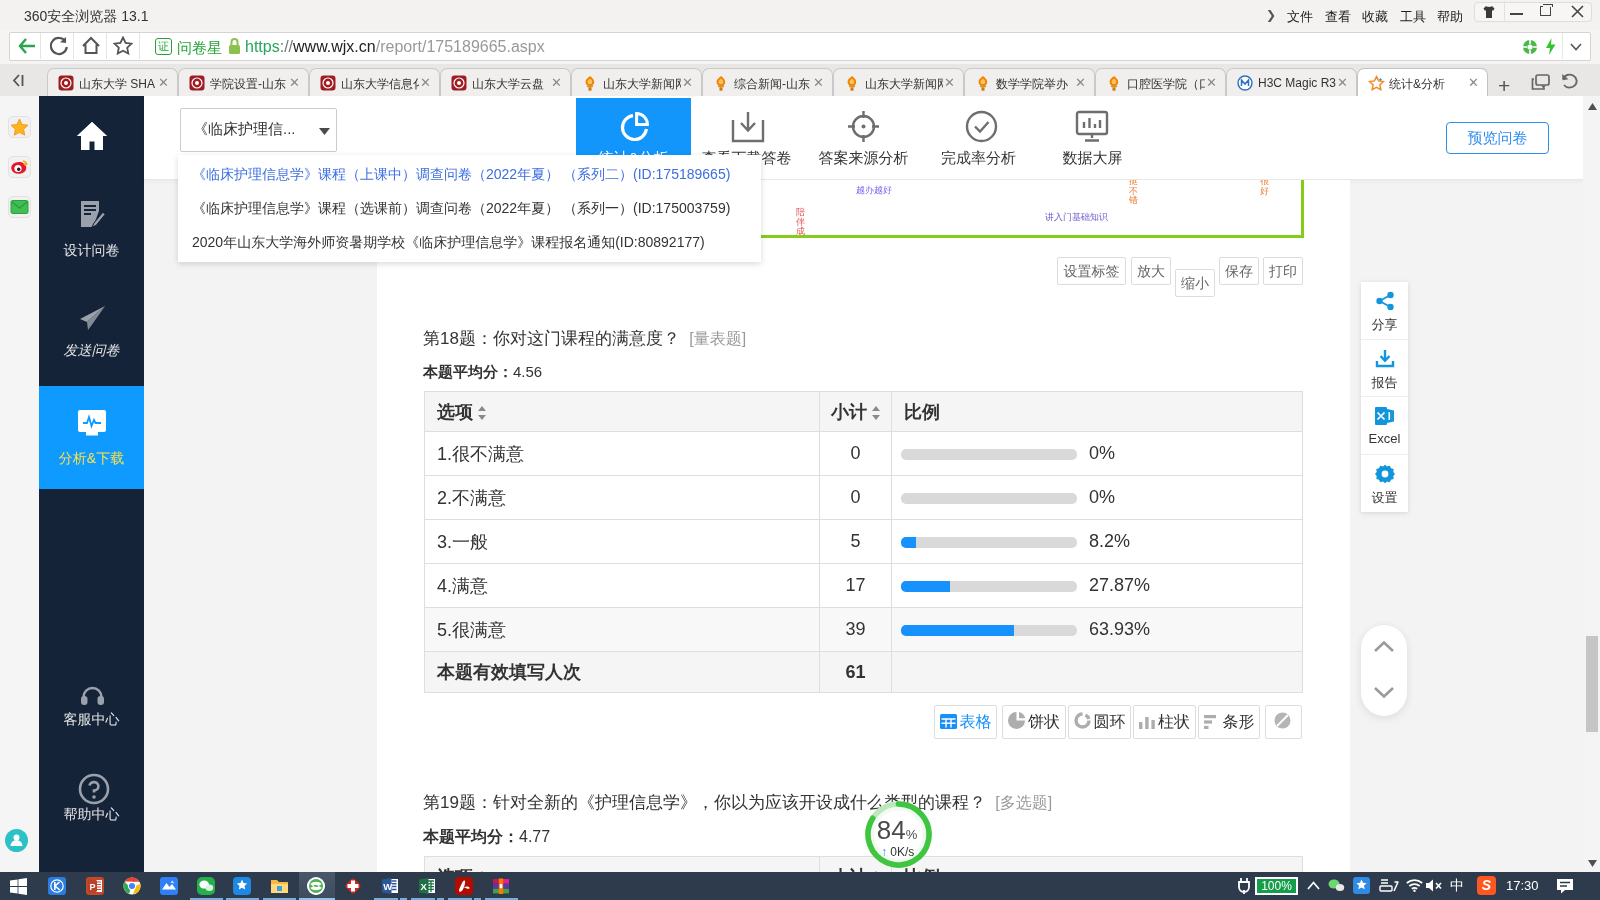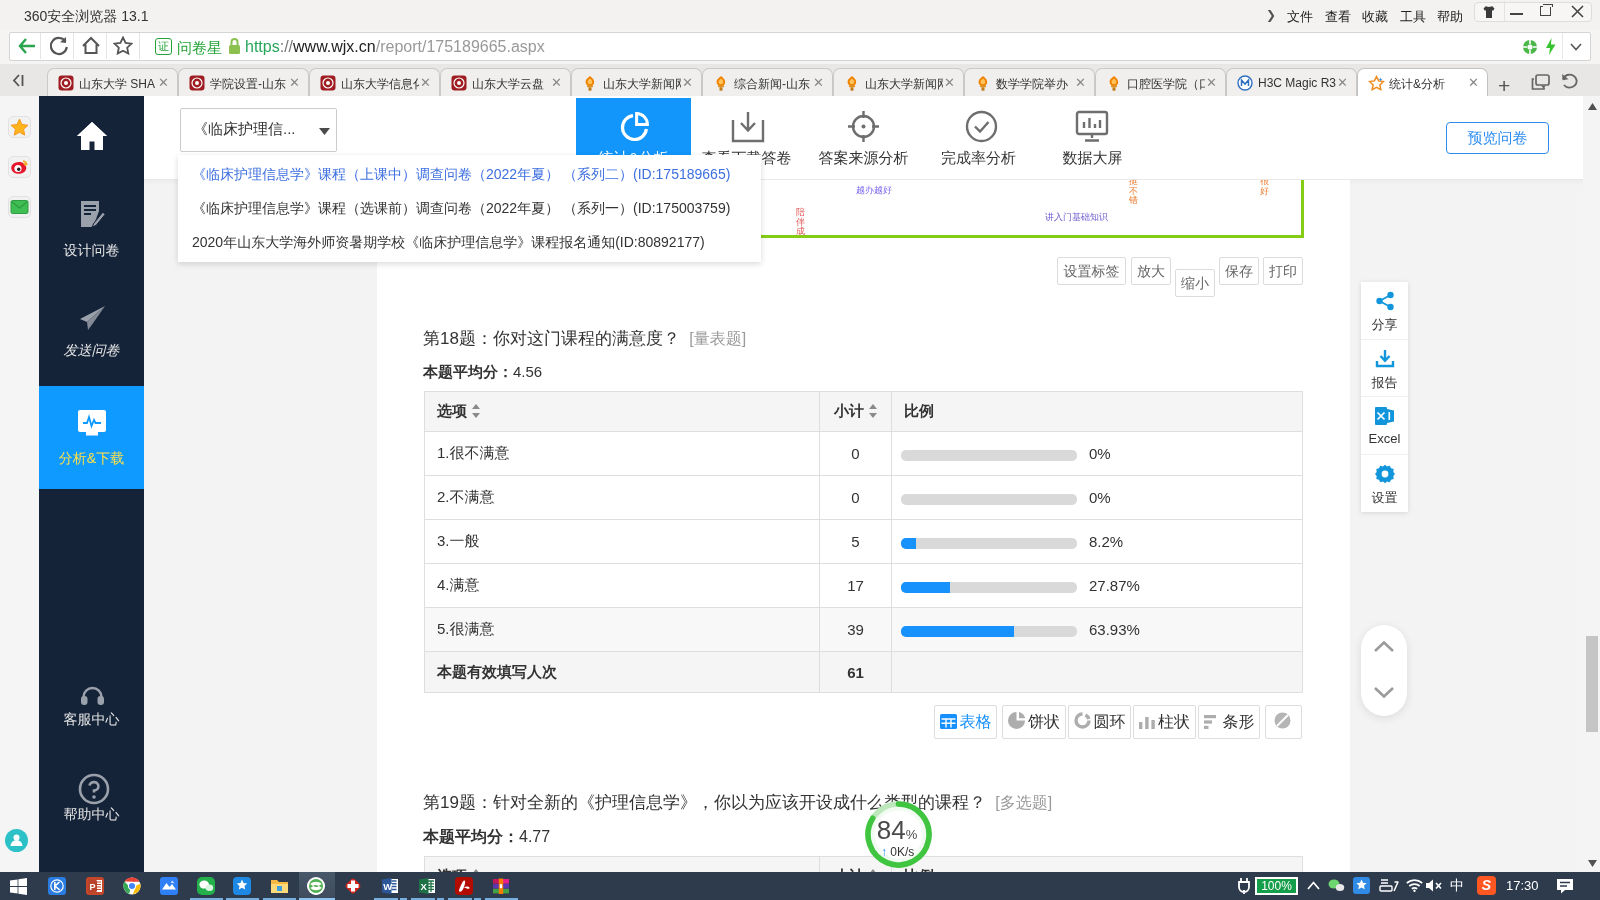--- a/index.html
+++ b/index.html
@@ -20,21 +20,21 @@
 #viewport { left:0; top:96px; width:1600px; height:776px; background:#f3f3f3; }
 #leftstrip { left:0; top:0; width:39px; height:776px; background:#f5f5f5; }
 .stripbtn { position:absolute; left:8px; width:23px; height:22px; background:#f1f1f1; border:1px solid #e2e2e2; border-radius:5px; }
 #sidebar { left:39px; top:0; width:105px; height:776px; background:#152339; }
 .sbitem { position:absolute; left:0; width:105px; text-align:center; color:#e5e5e5; font-size:14px; }
 #navbar { left:144px; top:0; width:1439px; height:84px; background:#fff; border-bottom:1px solid #e8e8e8; box-shadow:0 2px 4px rgba(0,0,0,0.04); }
 #content { left:377px; top:84px; width:973px; height:692px; background:#fff; }
 #taskbar { left:0; top:872px; width:1600px; height:28px; background:#2e3b4c; }
 .tbicon { position:absolute; top:5px; width:18px; height:18px; border-radius:3px; overflow:hidden; }
 .runline { position:absolute; top:25.5px; height:2.5px; width:33px; background:#76aede; }
-table.rep { border-collapse:collapse; width:879px; font-size:15px; color:#333; table-layout:fixed;padding-left:40px; }
+table.rep { border-collapse:collapse; width:879px; font-size:18px; color:#333; table-layout:fixed;padding-left:40px; }
 table.rep td { border:1px solid #dedede; height:44px; padding-left:12px; }
 table.rep tr.hd td { background:#f5f5f5; height:40px; }
 table.rep tr.ft td { background:#f5f5f5; height:41px; }
 td.ct { text-align:center; padding-left:0 !important; }
 .sorter { display:inline-block; width:8px; height:14px; margin-left:5px; vertical-align:-2px;
   background:
    linear-gradient(to bottom right, transparent 49%, transparent 50%) no-repeat; position:relative; }
 .sorter:before { content:""; position:absolute; left:0; top:0; border-left:4px solid transparent; border-right:4px solid transparent; border-bottom:5px solid #8a8a8a; }
 .sorter:after { content:""; position:absolute; left:0; bottom:0; border-left:4px solid transparent; border-right:4px solid transparent; border-top:5px solid #8a8a8a; }
 .bar { display:inline-block; vertical-align:middle; width:176px; height:11px; background:#d9d9d9; border-radius:5px; overflow:hidden; }

